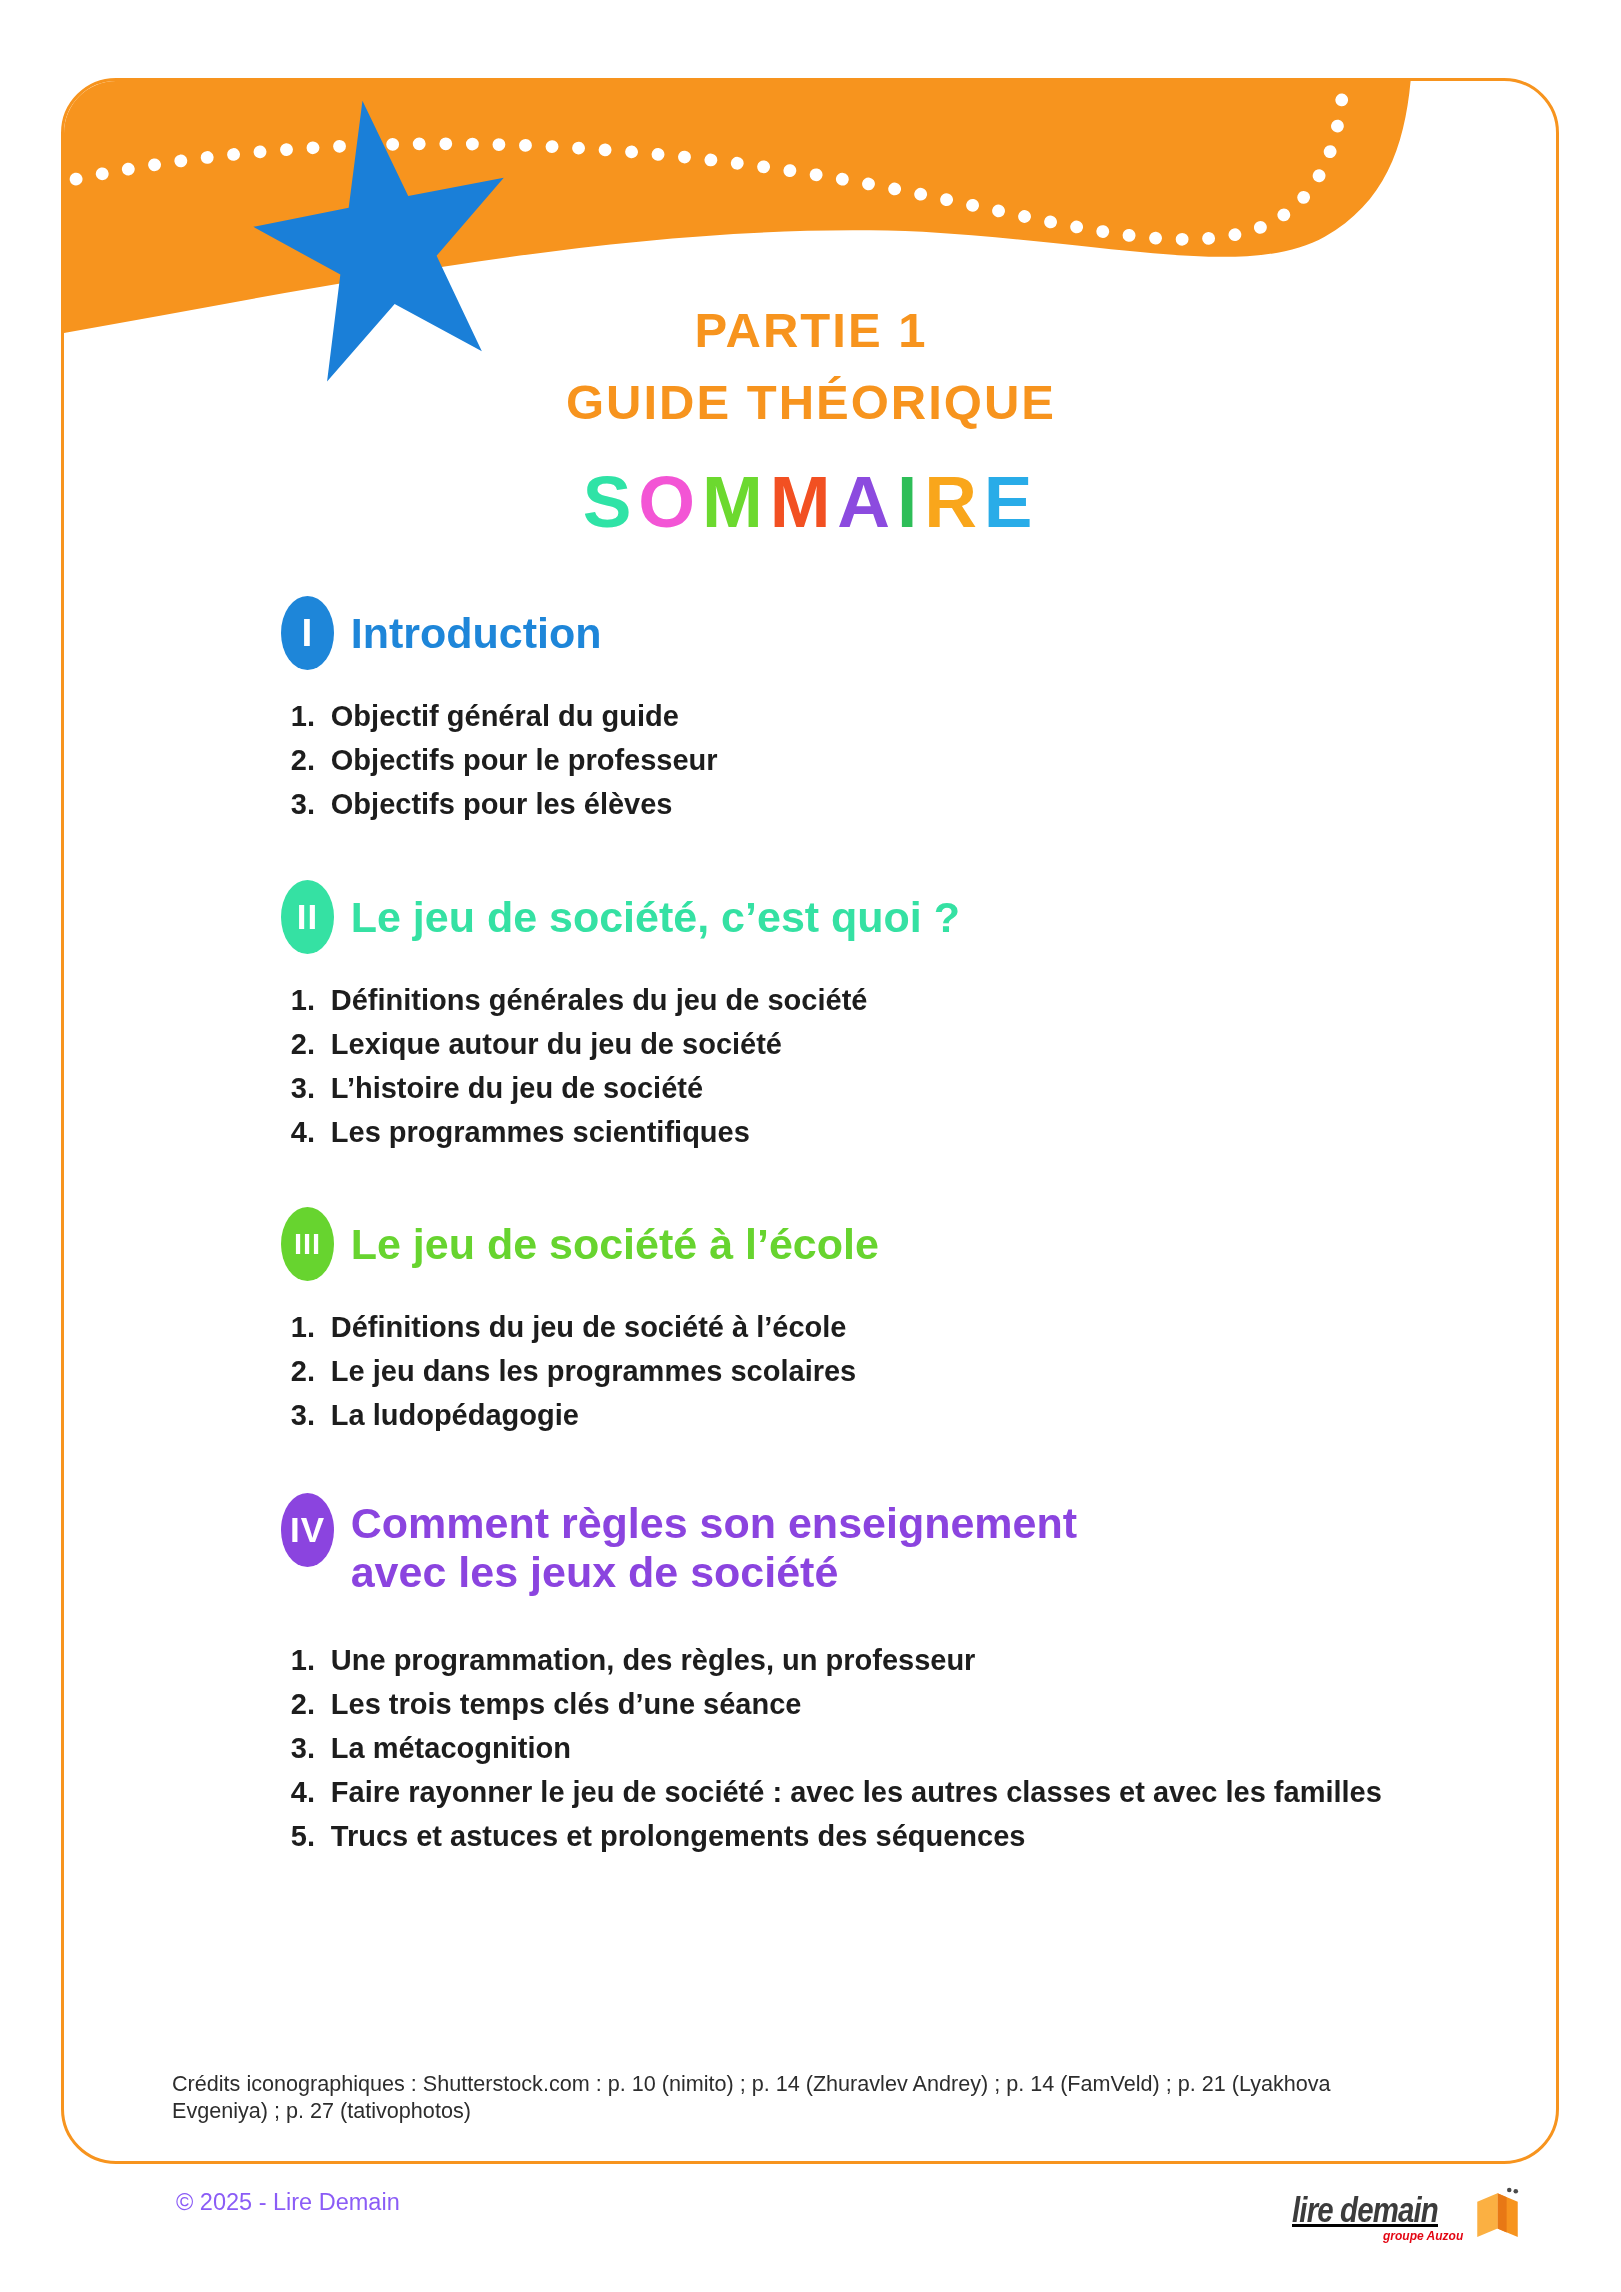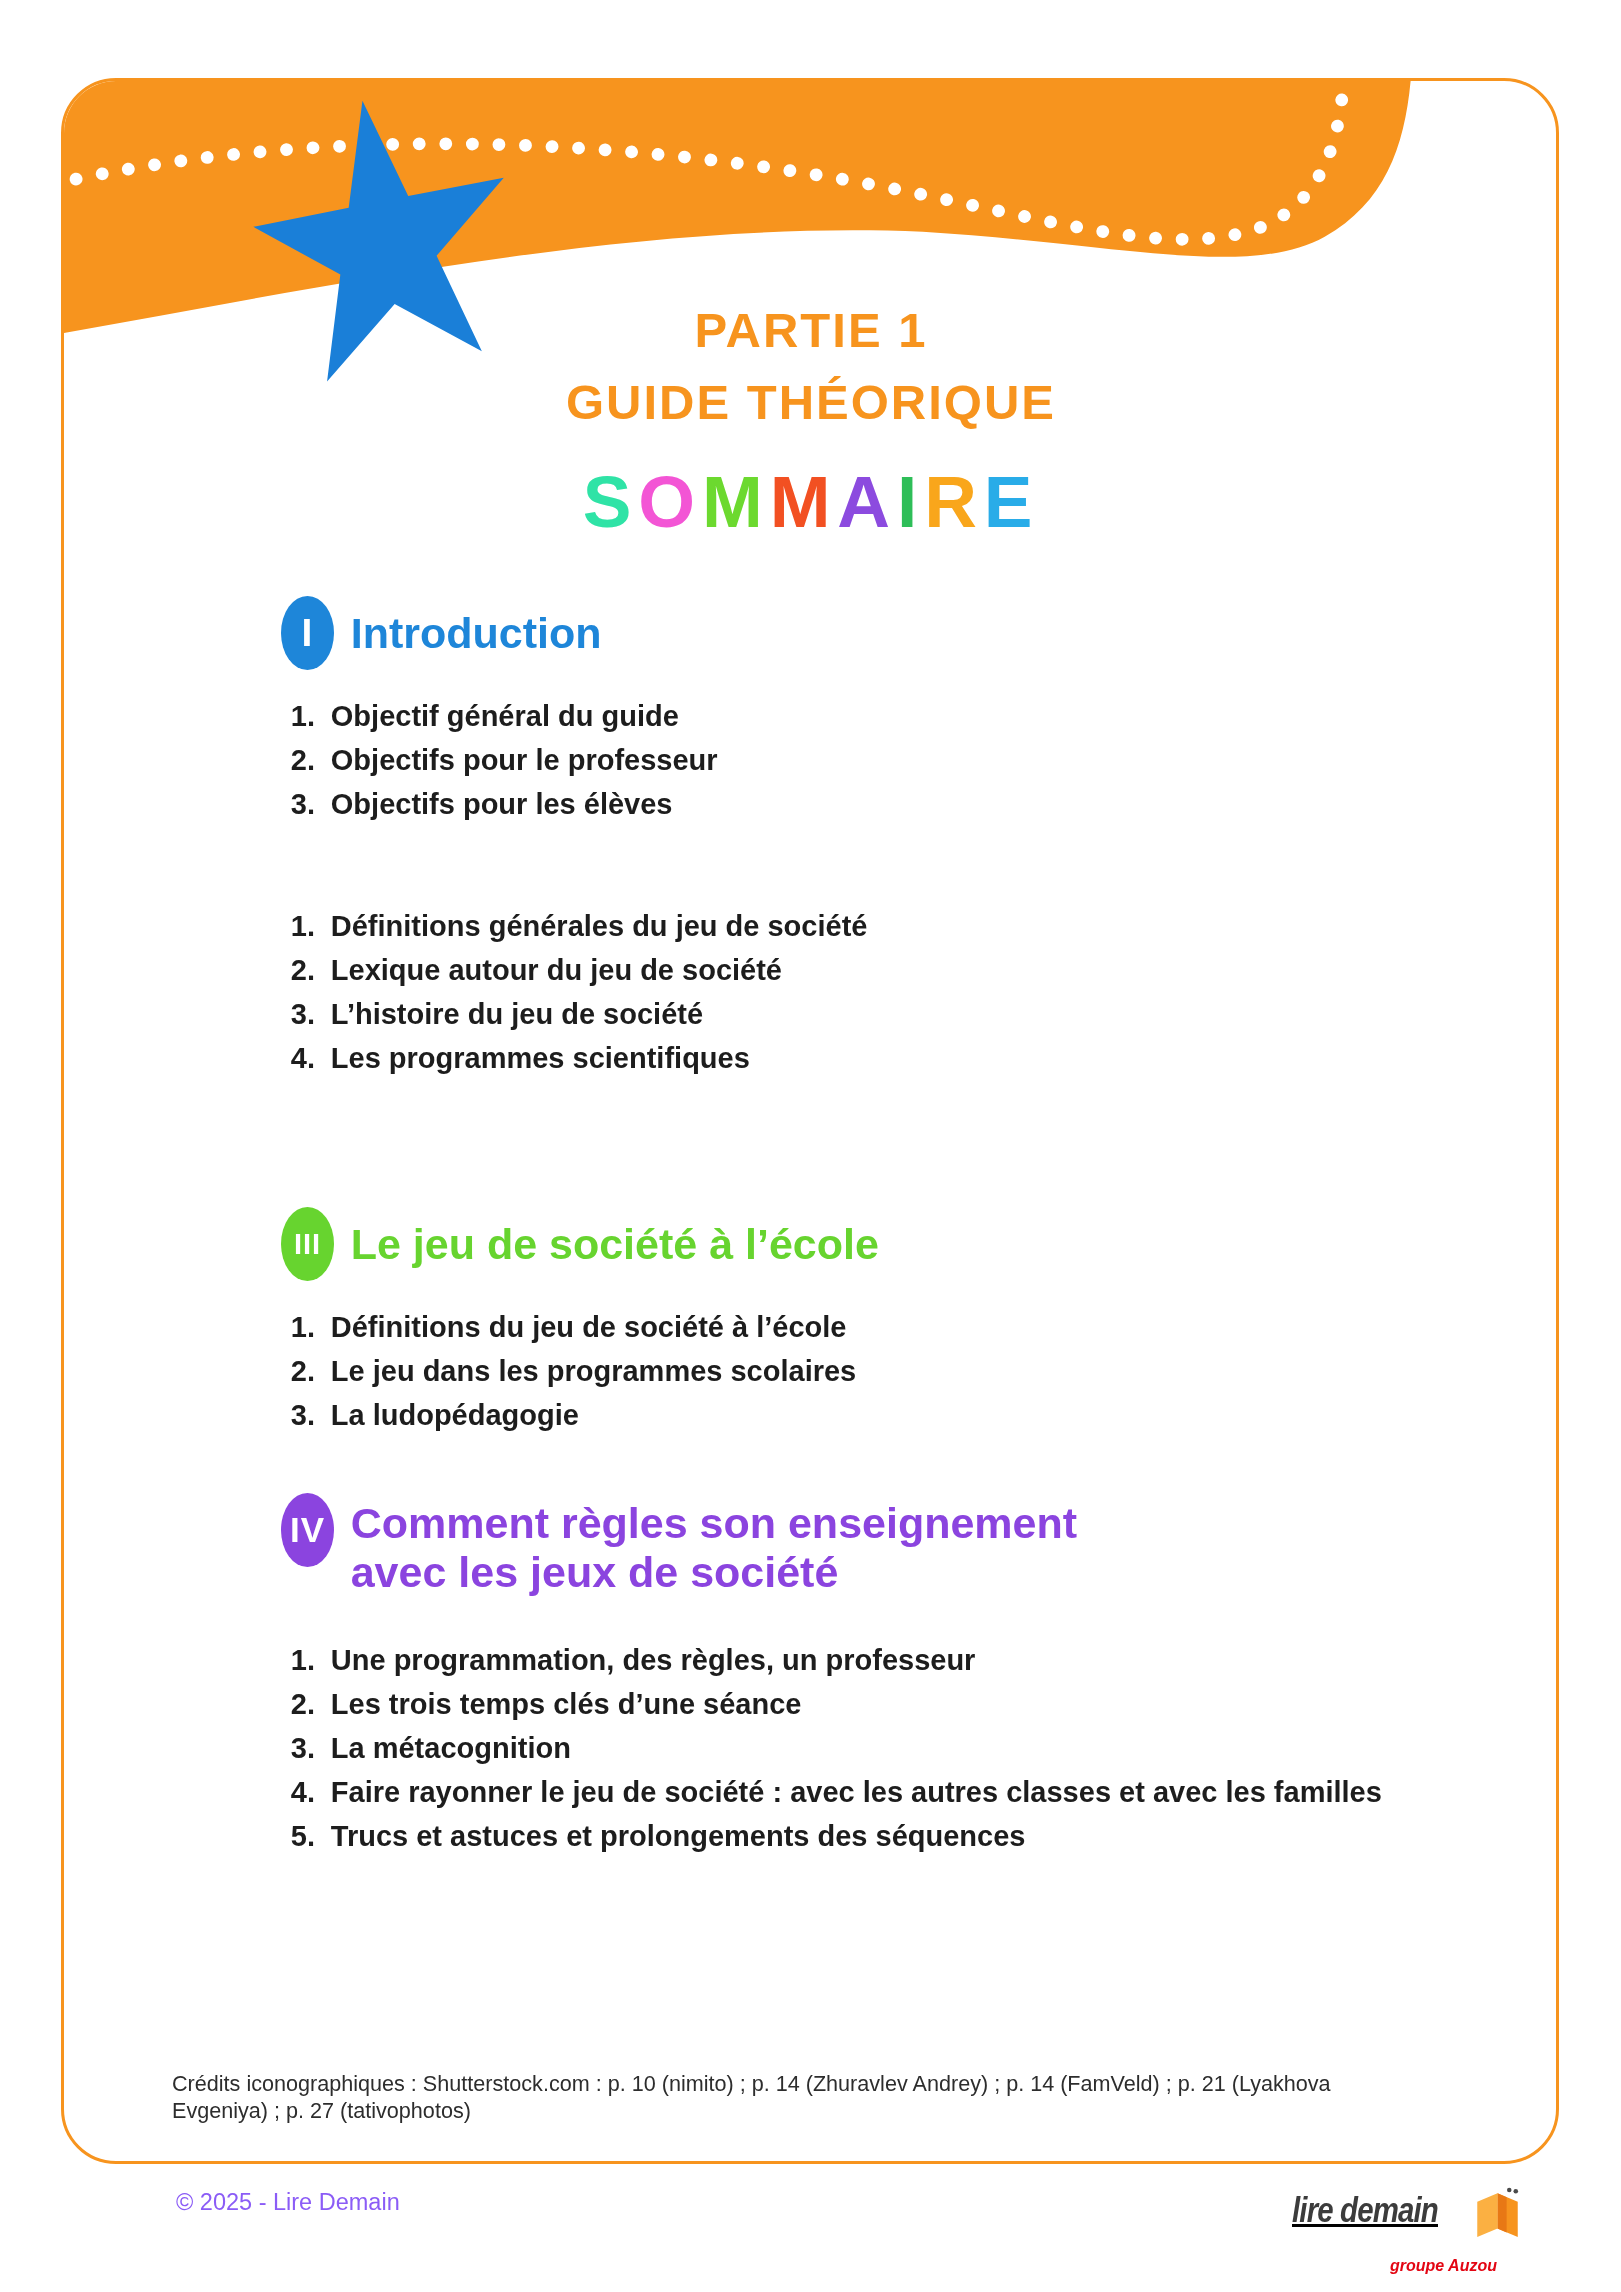--- a/index.html
+++ b/index.html
@@ -55,21 +55,21 @@
 
   
   .credits{position:absolute;left:172px;top:2070px;font-size:21.6px;line-height:27.4px;color:#2d2d2d;font-weight:400;}
   .copyright{position:absolute;left:176px;top:2189px;font-size:23.5px;color:#8b5cf6;}
   .logo{position:absolute;left:1292px;top:2190px;display:flex;align-items:flex-start;gap:7.8px;}
   .logo-text-wrap{position:relative;text-decoration:underline;}
   .logo-text{
     font-size:35px;font-weight:bold;font-style:italic;color:#3c3c3c;
     transform:scaleX(.84);transform-origin:left top;letter-spacing:-1px;white-space:nowrap;
   }
-  .logo-sub{position:absolute;left:98px;top:39px;font-size:16px;font-style:italic;font-weight:bold;white-space:nowrap;margin-top:28px;}
+  .logo-sub{position:absolute;left:91px;top:39px;font-size:12px;font-style:italic;font-weight:bold;white-space:nowrap;}
   .logo-book{margin-top:-3.9px;}
 </style>
 </head>
 <body>
 
 <div class="card">
   <svg class="swoosh" viewBox="0 0 1530 400" preserveAspectRatio="none">
     <path d="M 0 0 L 1378 0 C 1372 70 1352 128 1290 163 C 1212 206 1080 170 880 158 C 600 146 300 208 0 262 Z" fill="#F7941E"></path>
     <path fill="none" stroke="#ffffff" stroke-width="13" stroke-linecap="round" stroke-dasharray="0.1 27" d="M -10 110 C 250 50 560 58 840 112 C 1010 145 1140 188 1228 152 C 1292 124 1306 55 1309 4"></path>
   </svg>
@@ -90,20 +90,26 @@
           <div>Introduction</div>
         </div>
       </div>
       <ol class="sec-items">
         <li><span class="num">1.</span><span>Objectif général du guide</span></li>
         <li><span class="num">2.</span><span>Objectifs pour le professeur</span></li>
         <li><span class="num">3.</span><span>Objectifs pour les élèves</span></li>
       </ol>
     </div>
     <div class="section" style="top: 880px; --c: #35E1A3;">
+      <div class="sec-head">
+        <div class="badge" style="font-size: 35px;">II</div>
+        <div class="sec-title">
+          <div>Le jeu de société, c’est quoi ?</div>
+        </div>
+      </div>
       <ol class="sec-items">
         <li><span class="num">1.</span><span>Définitions générales du jeu de société</span></li>
         <li><span class="num">2.</span><span>Lexique autour du jeu de société</span></li>
         <li><span class="num">3.</span><span>L’histoire du jeu de société</span></li>
         <li><span class="num">4.</span><span>Les programmes scientifiques</span></li>
       </ol>
     </div>
     <div class="section" style="top: 1207px; --c: #67D42F;">
       <div class="sec-head">
         <div class="badge" style="font-size: 29px;">III</div>

